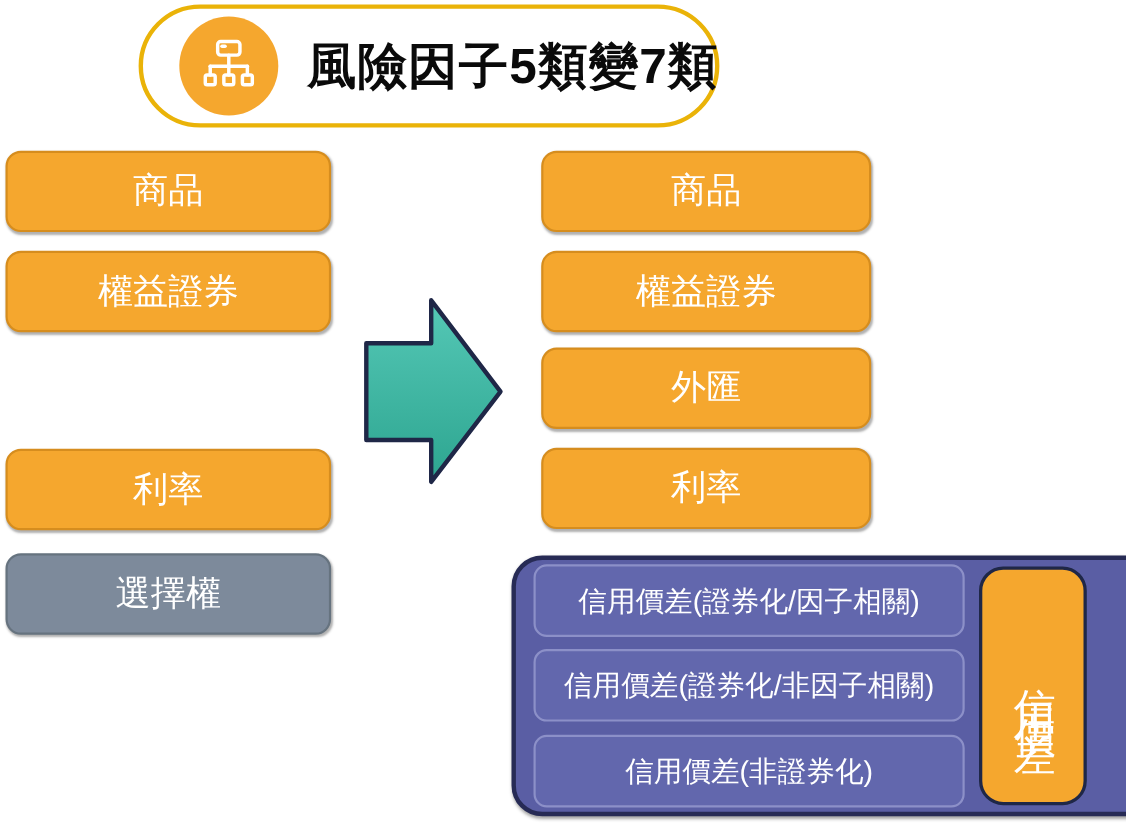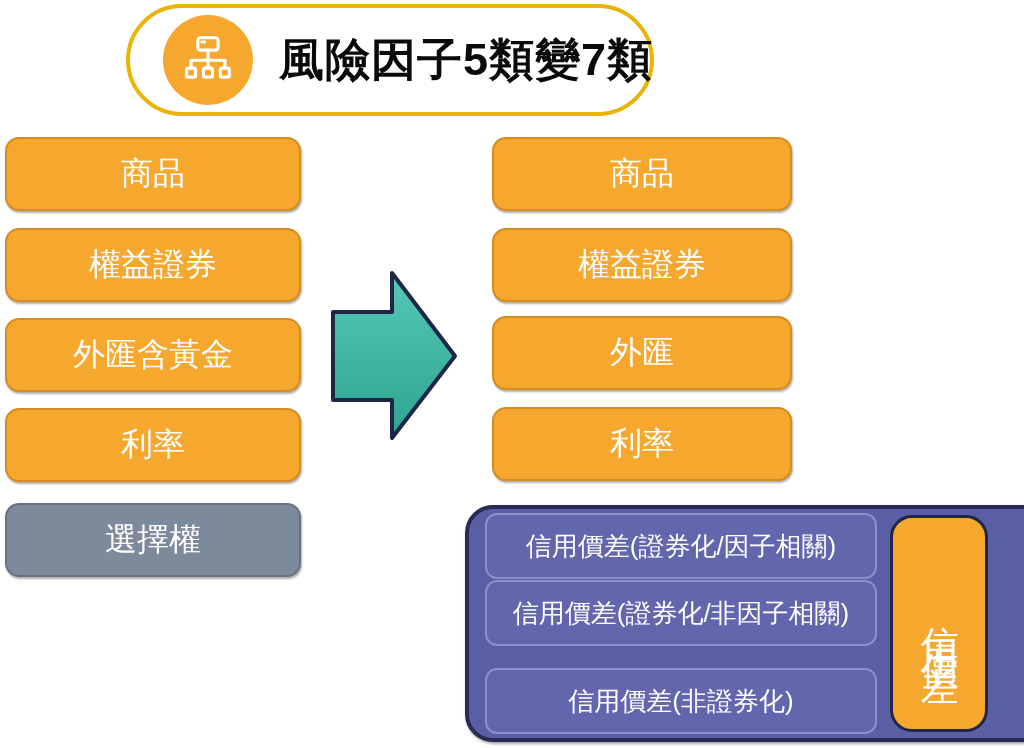--- a/index.html
+++ b/index.html
@@ -66,21 +66,21 @@
   }
   .credit-row {
     position:absolute; left:16px; width:392px; height:66px;
     background:var(--purple-item);
     border:2px solid var(--purple-item-border);
     border-radius:12px;
     display:flex; align-items:center; justify-content:center;
     color:#ffffff; font-size:26px; white-space:nowrap;
   }
   .credit-row.r0 { top:4px; }
-  .credit-row.r1 { top:71px; }
+  .credit-row.r1 { top:81px; }
   .credit-row.r2 { top:159px; }
   .credit-side {
     position:absolute; left:421px; top:6px; width:98px; height:217px;
     background:var(--orange);
     border:3px solid var(--dark-outline);
     border-radius:22px;
     display:flex; align-items:center; justify-content:center;
     color:#ffffff; font-size:38px;
     writing-mode:vertical-lr; text-orientation:upright;
     letter-spacing:14px;
@@ -109,23 +109,20 @@
       </span>
     </div>
     <div class="pill-title">風險因子5類變7類</div>
   </div>
 
   <div class="box orange col-left" style="top:137px">
     <span>商品</span>
   </div>
   <div class="box orange col-left" style="top:228px">
     <span>權益證券</span>
-  </div>
-  <div class="box orange col-left" style="top:318px">
-    <span>外匯含黃金</span>
   </div>
   <div class="box orange col-left" style="top:408px">
     <span>利率</span>
   </div>
   <div class="box gray col-left" style="top:503px">
     <span>選擇權</span>
   </div>
 
   <div class="arrow-wrap">
     <svg width="132" height="176" viewBox="0 0 132 176">

